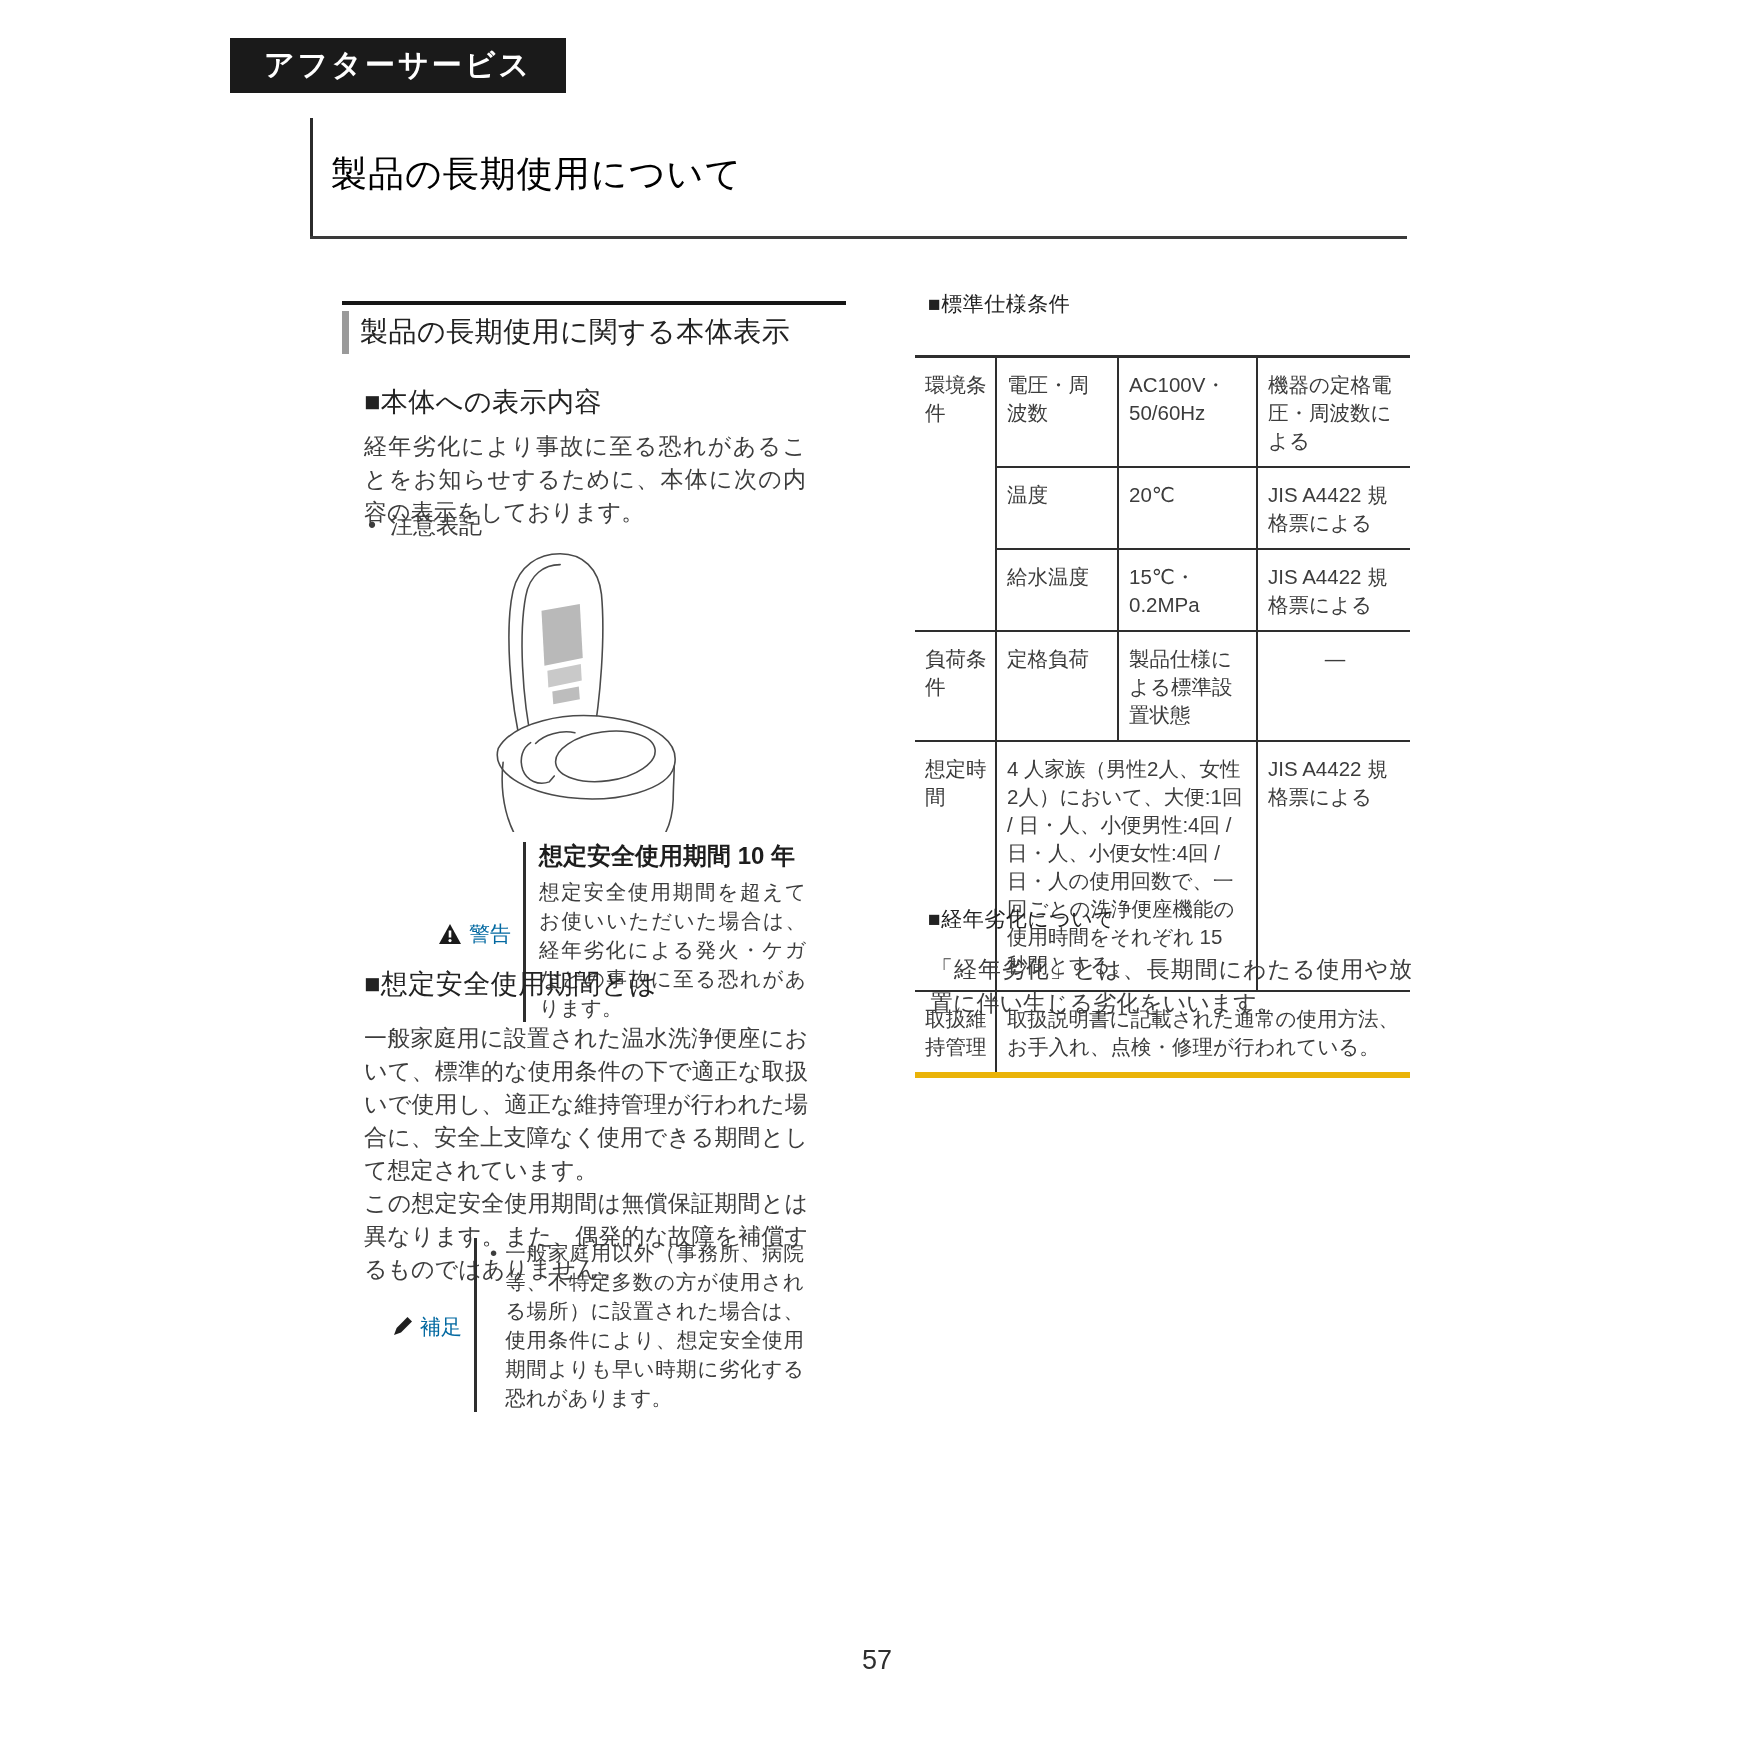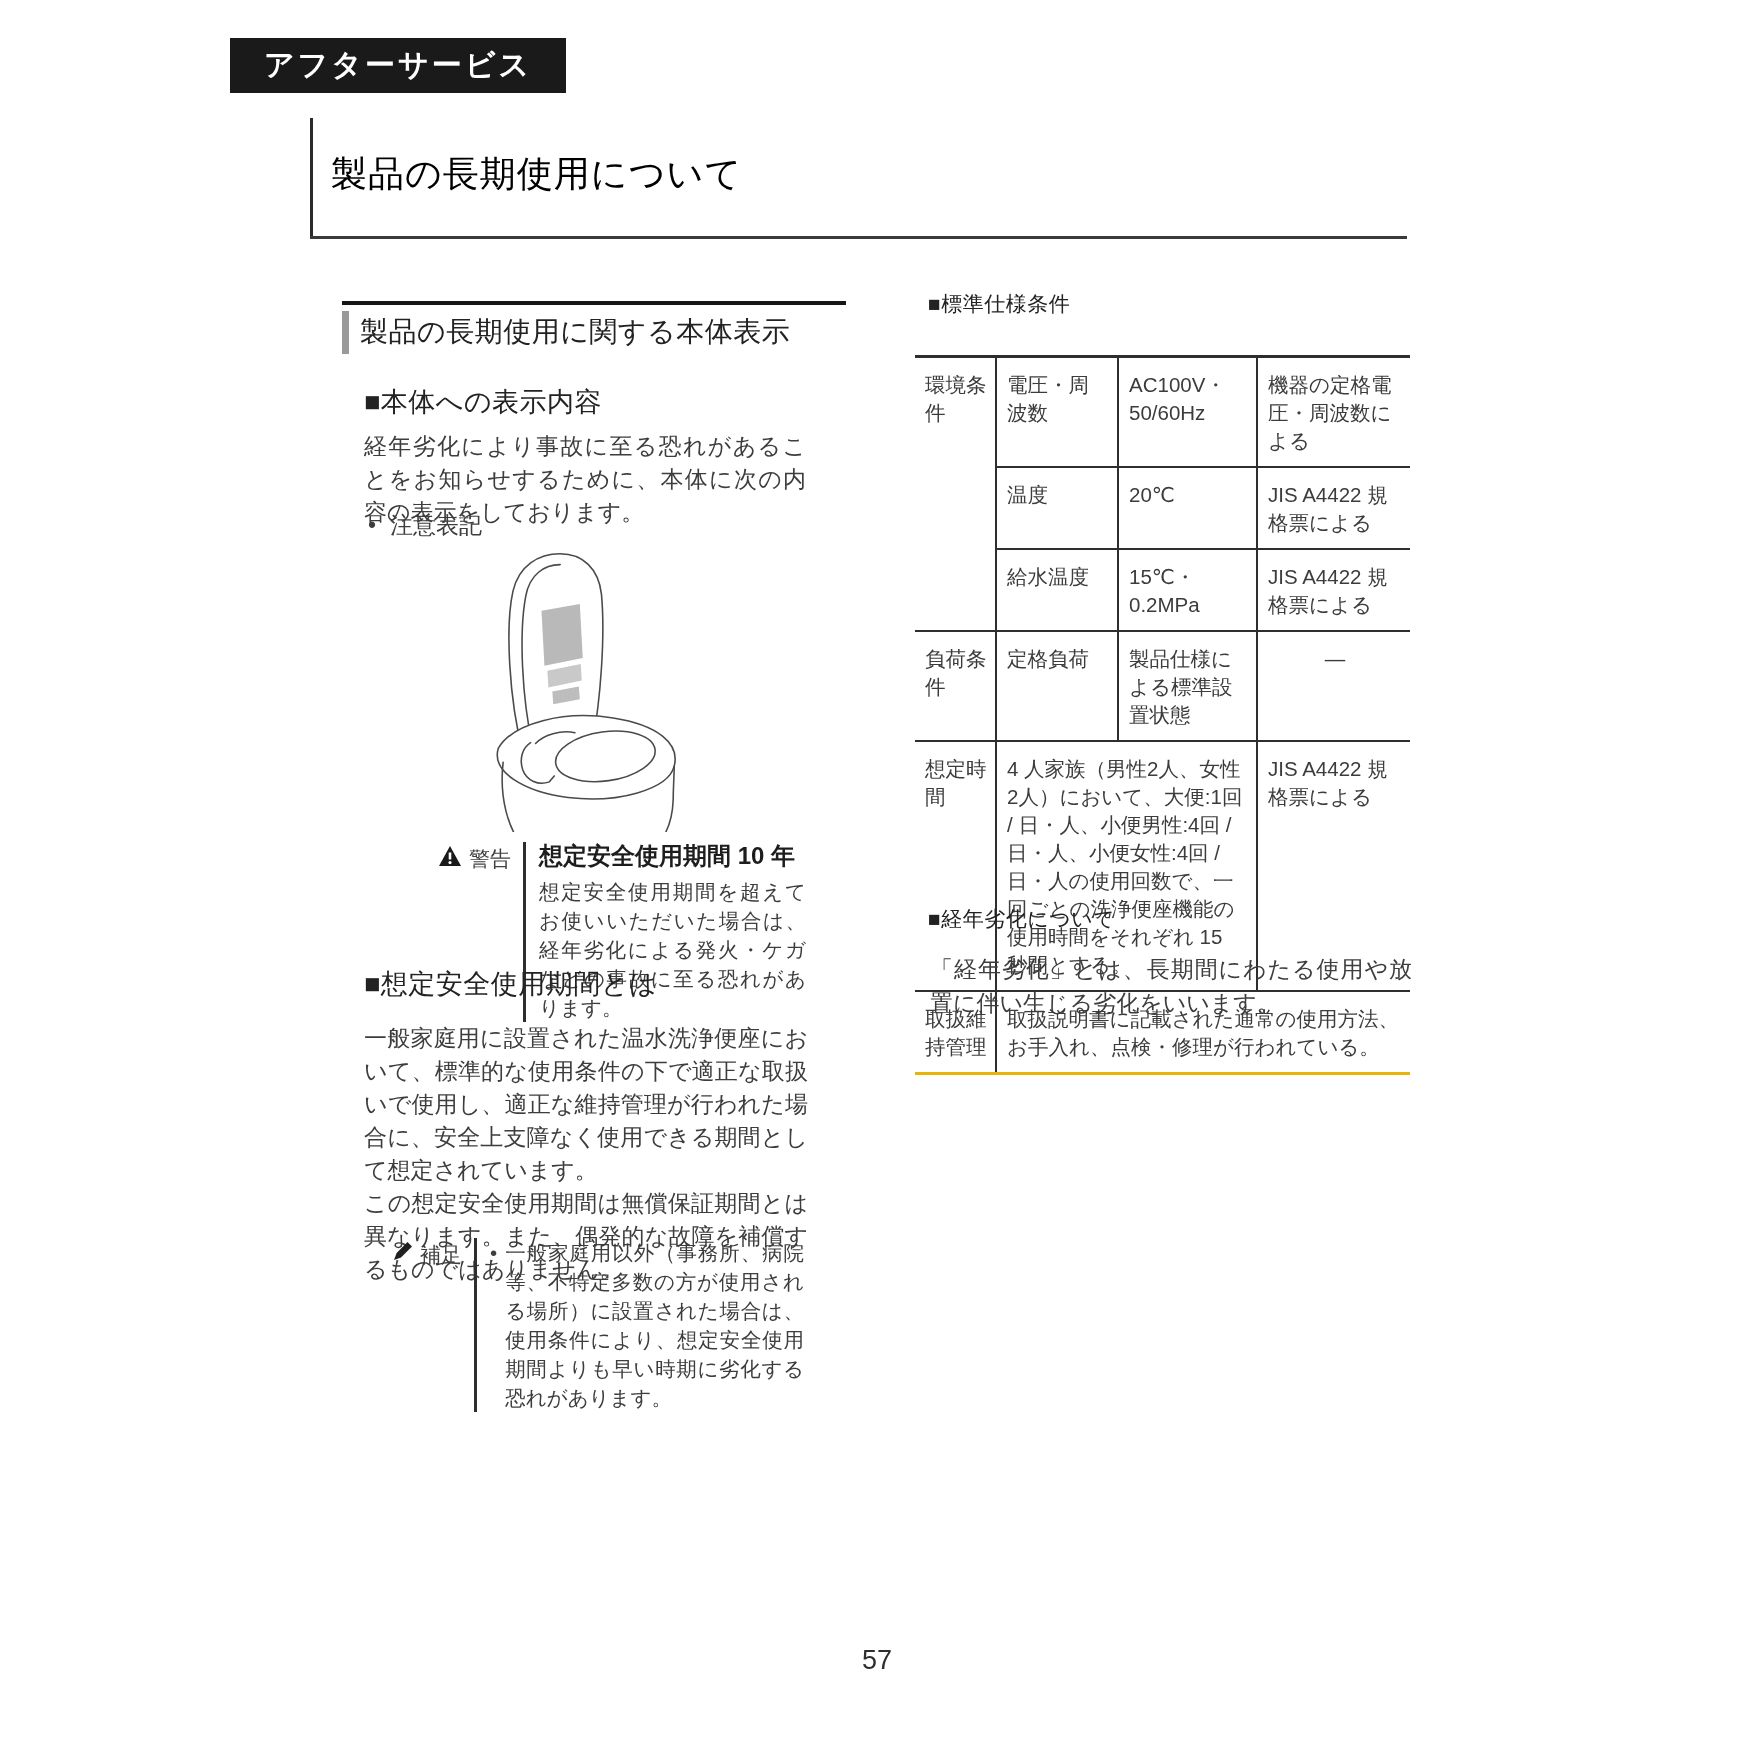--- a/index.html
+++ b/index.html
@@ -36,39 +36,39 @@
   .bullets li{font-size:23px;line-height:35px;color:#3d3d3d;padding-left:26px;position:relative;}
   .bullets li::before{content:"•";position:absolute;left:4px;color:#3d3d3d;}
 
   
   .figure{position:absolute;left:442px;top:542px;width:255px;height:290px;}
 
   
   .note{position:absolute;display:flex;align-items:stretch;}
   .note-warning{left:438px;top:842px;width:368px;}
   .note-supplement{left:392px;top:1238px;width:412px;}
-  .note-label{display:flex;align-items:flex-start;gap:7px;font-size:21px;color:#404040;
+  .note-label{display:flex;align-items:center;gap:7px;font-size:21px;color:#0369a1;
               padding-top:3px;white-space:nowrap;}
   .note-divider{width:3px;background:#2e2e2e;margin:0 13px 0 12px;}
   .note-body{flex:1;}
   .note-title{font-size:24px;font-weight:bold;color:#1d1d1d;margin:0 0 7px 0;line-height:28px;}
   .note-text{font-size:20.5px;line-height:29px;color:#3d3d3d;text-align:justify;margin:0;}
   .note-bullet{display:flex;}
   .note-bullet .b{margin-right:8px;}
 
   
   .rhead{position:absolute;font-size:21px;font-weight:500;color:#222;letter-spacing:0.5px;}
   .rhead1{left:928px;top:290px;}
   .rhead2{left:928px;top:905px;}
 
   .rpara{position:absolute;left:930px;top:952px;width:482px;font-size:23px;line-height:34px;
          text-align:justify;color:#3d3d3d;}
 
   table.spec{position:absolute;left:915px;top:355px;width:495px;border-collapse:collapse;
-             table-layout:fixed;border-top:3px solid #2e2e2e;border-bottom:3px solid #eab308;}
+             table-layout:fixed;border-top:3px solid #2e2e2e;border-bottom:6px solid #eab308;}
   table.spec td{vertical-align:top;font-size:20.5px;line-height:28px;color:#3c3c3c;
                 padding:13px 8px 11px 10px;word-break:break-word;}
   table.spec td.bl{border-left:2px solid #2e2e2e;}
   table.spec td.rb{border-bottom:2px solid #2e2e2e;}
   table.spec td.center{text-align:center;}
 
   .page-num{position:absolute;left:0;top:1645px;width:1754px;text-align:center;
             font-size:27px;color:#2e2e2e;}
 </style>
 </head>

